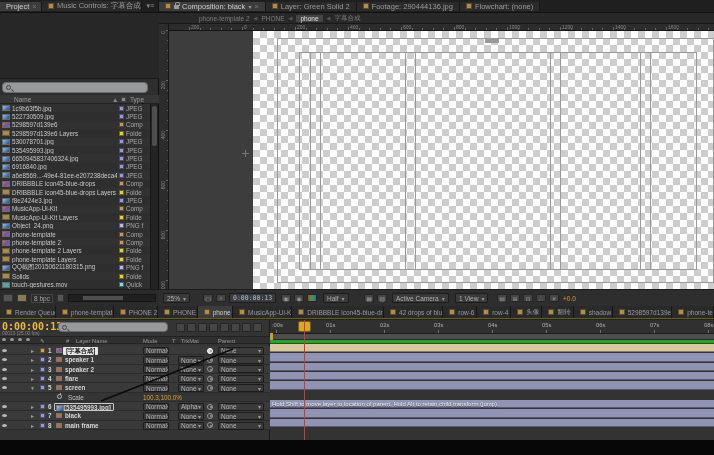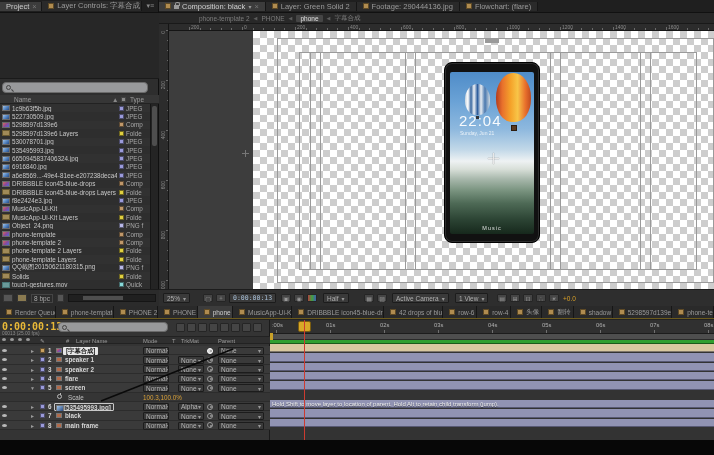--- a/index.html
+++ b/index.html
@@ -162,21 +162,21 @@
 <div class="app">
 
   <div class="abs project">
     <div class="tabbar">
       <div class="tab active">
         <span>Project</span>
         <span style="color:#777;">×</span>
       </div>
       <div class="tab">
         <span class="chip"></span>
-        <span>Layer Controls: 字幕合成</span>
+        <span>Music Controls: 字幕合成</span>
       </div>
       <div class="panel-menu">▾≡</div>
     </div>
     <div class="proj-preview"></div>
     <div class="proj-search searchbox">
       <span class="mag"></span>
       <span class="ddarrow">▾</span>
     </div>
     <div class="proj-cols">
       <span class="abs" style="left:14px;top:1px;">Name</span>
@@ -344,21 +344,21 @@
       <div class="tab">
         <span class="chip"></span>
         <span>Layer: Green Solid 2</span>
       </div>
       <div class="tab">
         <span class="chip"></span>
         <span>Footage: 290444136.jpg</span>
       </div>
       <div class="tab">
         <span class="chip"></span>
-        <span>Flowchart: (flare)</span>
+        <span>Flowchart: (none)</span>
       </div>
     </div>
     <div class="crumbs">
       <span class="crumb">phone-template 2</span>
       <span class="crumb-sep">◀</span>
       <span class="crumb">PHONE</span>
       <span class="crumb-sep">◀</span>
       <span class="crumb active">phone</span>
       <span class="crumb-sep">◀</span>
       <span class="crumb">字幕合成</span>
@@ -469,30 +469,20 @@
       <div class="wline" style="left:151px;top:21px;width:1px;height:218px;"></div>
       <div class="wline" style="left:236px;top:21px;width:1px;height:218px;"></div>
       <div class="wline" style="left:246px;top:21px;width:1px;height:218px;"></div>
       <div class="wline" style="left:381px;top:21px;width:1px;height:218px;"></div>
       <div class="wline" style="left:391px;top:21px;width:1px;height:218px;"></div>
       <div class="wline" style="left:471px;top:21px;width:1px;height:218px;"></div>
       <div class="wline" style="left:481px;top:21px;width:1px;height:218px;"></div>
       <div class="wline" style="left:316px;top:7px;width:14px;height:5px;"></div>
       <div class="edge-handle"></div>
 
-      <div class="phone">
-        <div class="screen">
-          <div class="balloon1"></div>
-          <div class="balloon2"></div>
-          <div class="clock">22:04</div>
-          <div class="pdate">Sunday, Jun 21</div>
-          <div class="music">Music</div>
-          <div class="anchor"></div>
-        </div>
-      </div>
     </div>
 
     <div class="vtoolbar">
       <div class="vtb" style="left:4px;">
           <div class="tbbox">
         <span>25%</span>
         <span class="ddarrow">▾</span>
           </div>
         </div>
       <div class="vtb" style="left:44px;">

